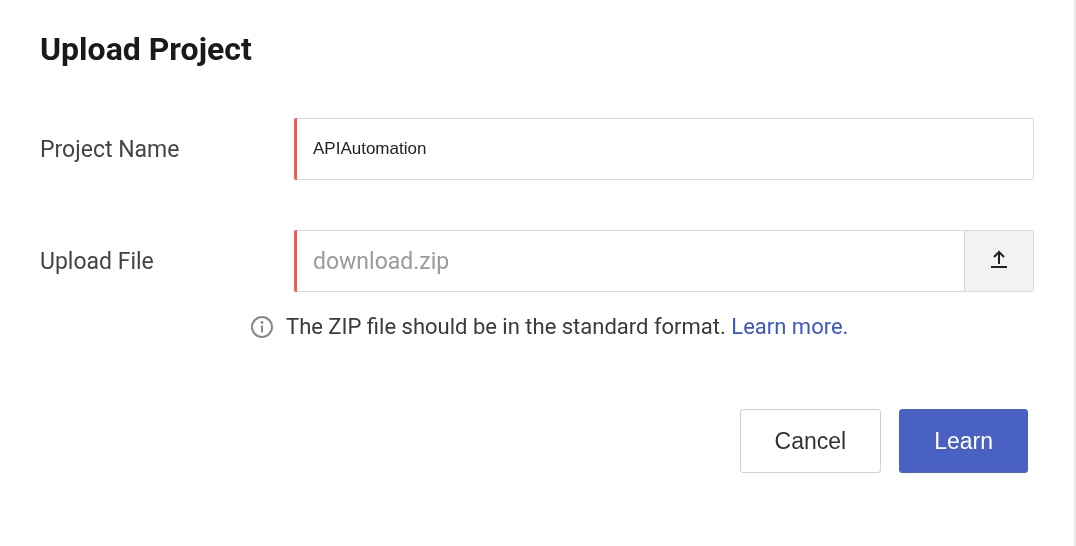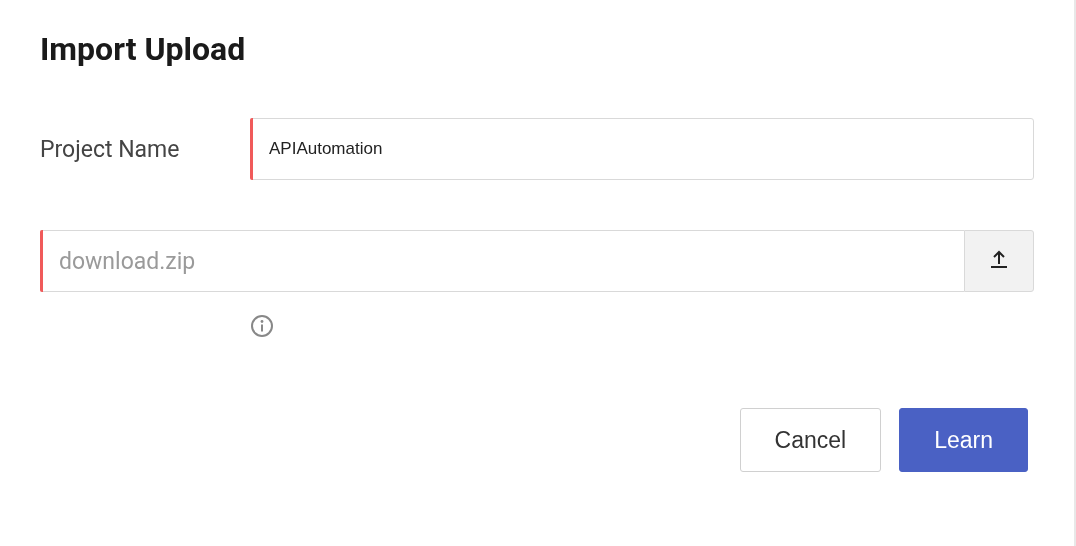--- a/index.html
+++ b/index.html
@@ -22,20 +22,21 @@
     .dialog-title {
       font-size: 32px;
       font-weight: 700;
       color: #1a1a1a;
       margin-bottom: 50px;
     }
     .form-row {
       display: flex;
       align-items: center;
       margin-bottom: 50px;
+      gap: 44px;
     }
     .form-row.file-row {
       margin-bottom: 22px;
     }
     .field-label {
       width: 210px;
       font-size: 23px;
       color: #444;
       flex-shrink: 0;
     }
@@ -148,30 +149,31 @@
     .btn-primary {
       background: #4a61c4;
       border: 1px solid #4a61c4;
       color: #fff;
     }
   </style>
 </head>
 <body>
 
 <div class="dialog">
-  <h1 class="dialog-title">Import Upload</h1>
+  <h1 class="dialog-title">Upload Project</h1>
 
   <div class="form-row">
     <label class="field-label">Project Name</label>
     <div class="input-wrap">
       <input type="text" class="text-input" value="APIAutomation" style="">
     </div>
   </div>
 
   <div class="form-row file-row">
+    <label class="field-label">Upload File</label>
     <div class="input-wrap">
       <div class="file-display">
         <span>download.zip</span>
       </div>
       <div class="upload-button">
         <span>
           <svg viewBox="0 0 24 24">
             <path d="M12 17 V5"></path>
             <path d="M7 10 L12 5 L17 10"></path>
             <path d="M4 20 H20"></path>
@@ -182,19 +184,22 @@
   </div>
 
   <div class="hint-row">
     <span class="info-icon-wrap">
       <svg viewBox="0 0 24 24">
         <circle cx="12" cy="12" r="10" fill="none" stroke="#888" stroke-width="2"></circle>
         <circle cx="12" cy="7.5" r="1.4" fill="#888"></circle>
         <rect x="11" y="10.5" width="2" height="7" fill="#888"></rect>
       </svg>
     </span>
+    <span>
+      <span class="hint-text">The ZIP file should be in the standard format. </span><span class="hint-link">Learn more.</span>
+    </span>
   </div>
 
   <div class="actions">
     <button class="btn btn-secondary">Cancel</button>
     <button class="btn btn-primary">Learn</button>
   </div>
 </div>
 
 </body></html>

